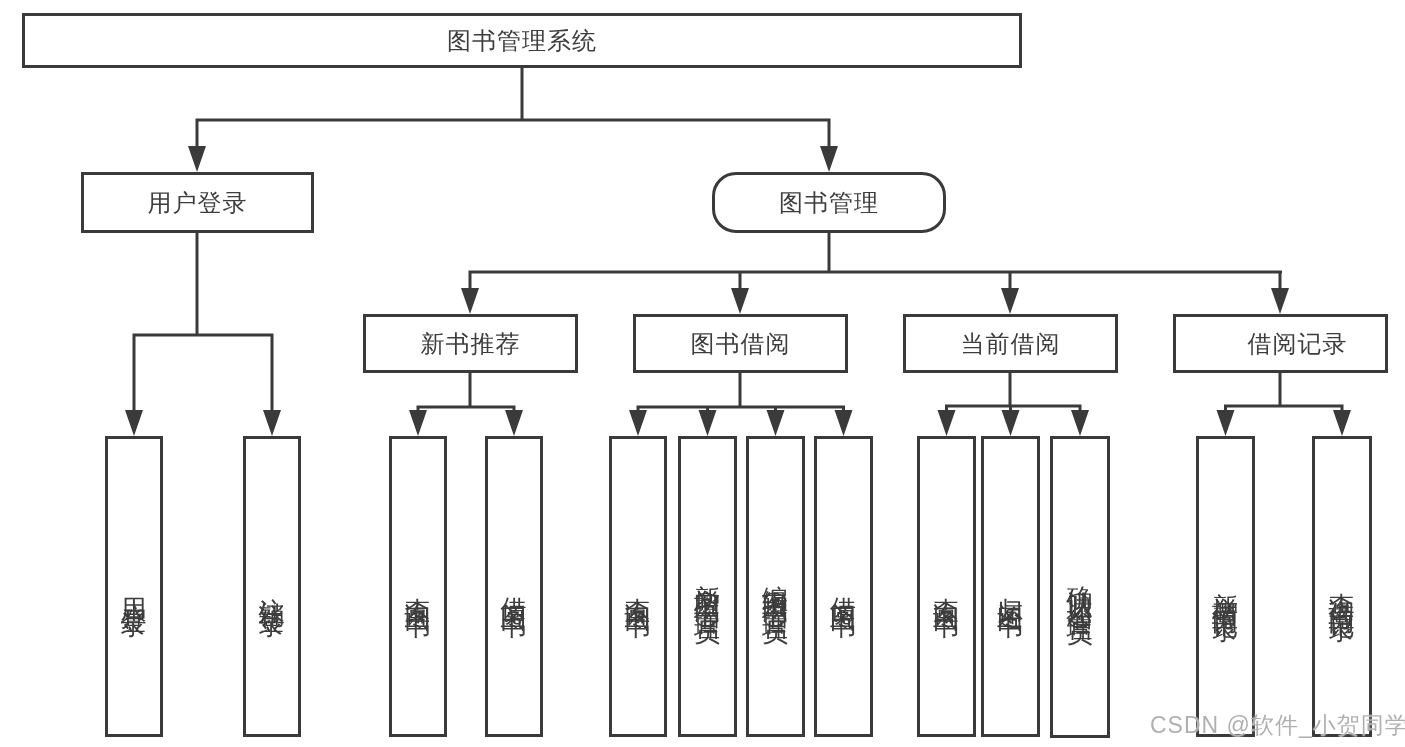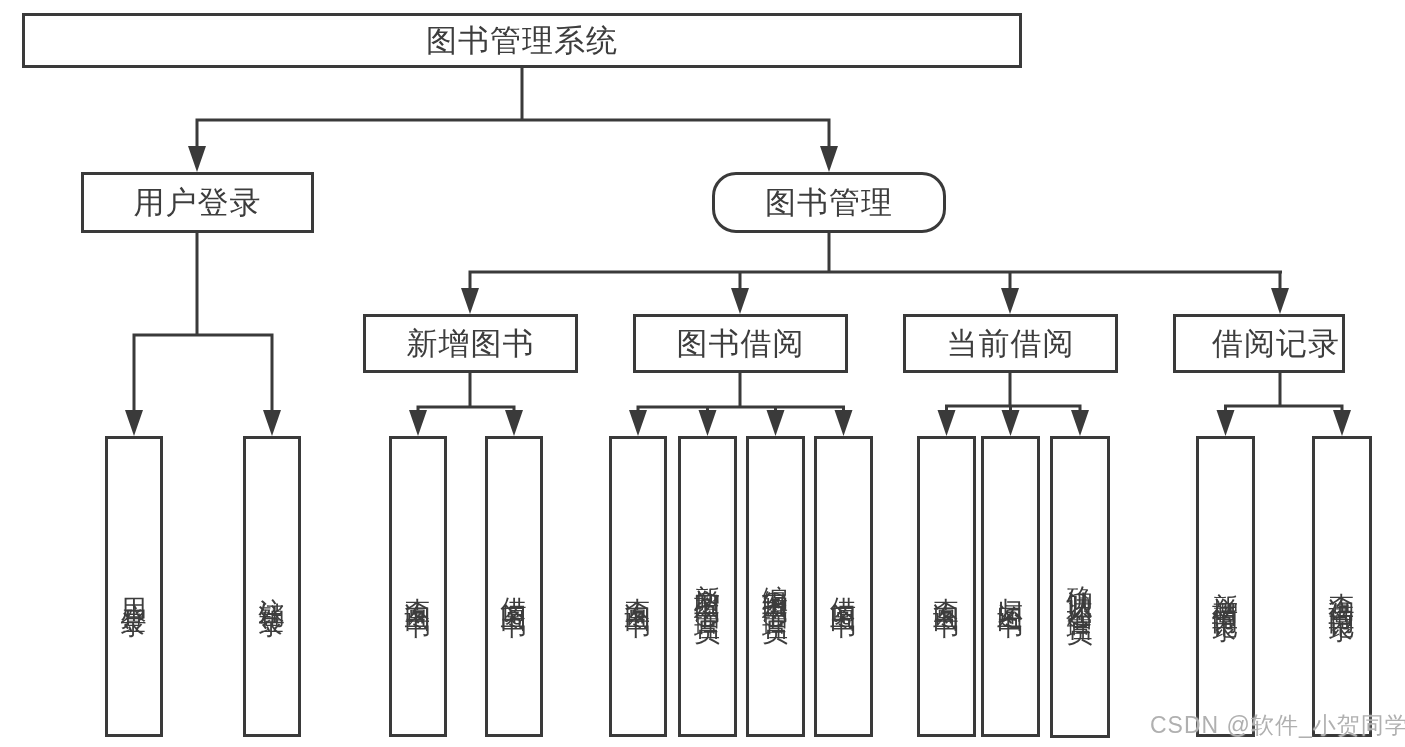--- a/index.html
+++ b/index.html
@@ -26,21 +26,21 @@
     position: absolute;
     background: #ffffff;
     border: 3px solid #3a3a3a;
     box-sizing: border-box;
     display: flex;
     align-items: center;
     justify-content: center;
     z-index: 2;
   }
   .hbox {
-    font-size: 31px;
+    font-size: 24px;
     letter-spacing: 1px;
     white-space: nowrap;
   }
   .vbox .vtext {
     writing-mode: vertical-rl;
     line-height: 1;
     font-size: 26px;
     letter-spacing: 5px;
     white-space: nowrap;
   }
@@ -109,24 +109,24 @@
       <polygon points="1216.5,410 1234.5,410 1225.5,436" fill="#3a3a3a" stroke="none"></polygon>
       <polygon points="1333,410 1351,410 1342,436" fill="#3a3a3a" stroke="none"></polygon>
     </g>
   </svg>
 
   <div class="node hbox" style="left:22px;top:13px;width:1000px;height:55px;">图书管理系统</div>
 
   <div class="node hbox" style="left:81px;top:172px;width:233px;height:61px;">用户登录</div>
   <div class="node hbox" style="left:712px;top:172px;width:234px;height:61px;border-radius:24px;">图书管理</div>
 
-  <div class="node hbox" style="left:363px;top:314px;width:215px;height:59px;">新增图书</div>
+  <div class="node hbox" style="left:363px;top:314px;width:215px;height:59px;">新书推荐</div>
   <div class="node hbox" style="left:903px;top:314px;width:215px;height:59px;">当前借阅</div>
   <div class="node hbox" style="left:633px;top:314px;width:215px;height:59px;">图书借阅</div>
-  <div class="node hbox" style="left:1173px;top:314px;width:172px;height:59px;padding-left:34px;">借阅记录</div>
+  <div class="node hbox" style="left:1173px;top:314px;width:215px;height:59px;padding-left:34px;">借阅记录</div>
 
   <div class="node vbox" style="left:105px;top:436px;width:58px;height:301px;">
     <span class="vtext">用户登录</span>
   </div>
   <div class="node vbox" style="left:243px;top:436px;width:58px;height:301px;">
     <span class="vtext">注销登录</span>
   </div>
 
   <div class="node vbox" style="left:389px;top:436px;width:58px;height:301px;">
     <span class="vtext">查询图书</span>

